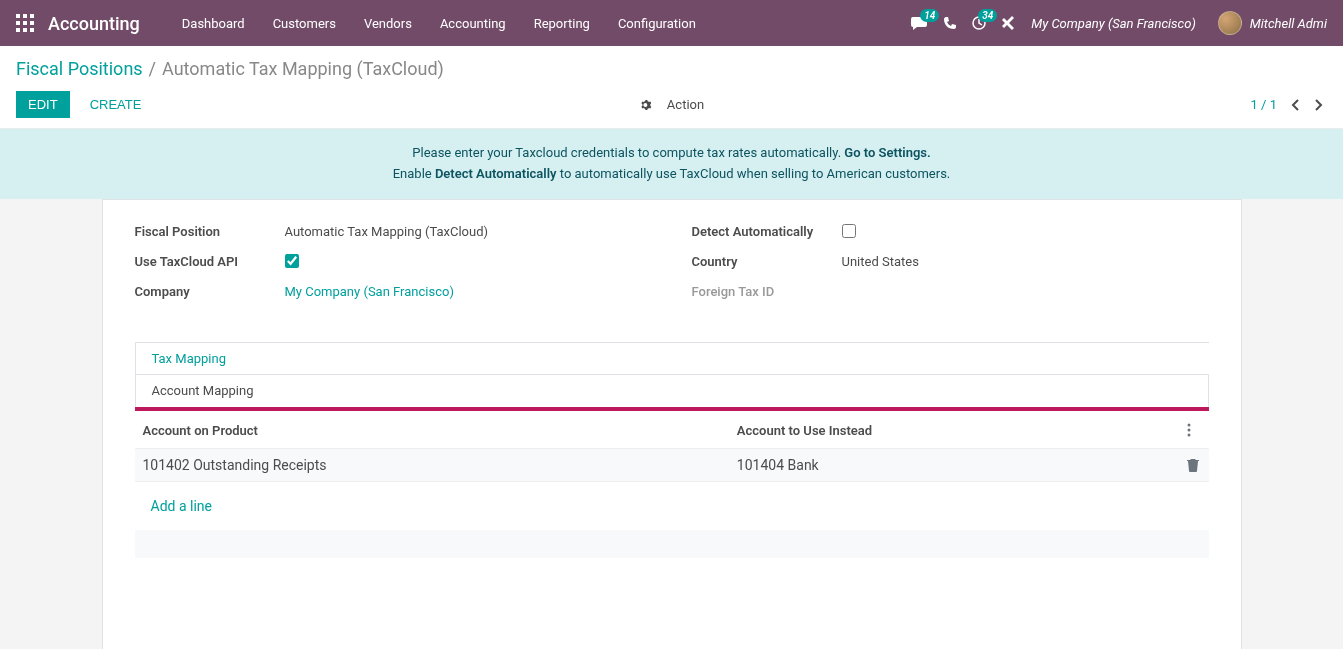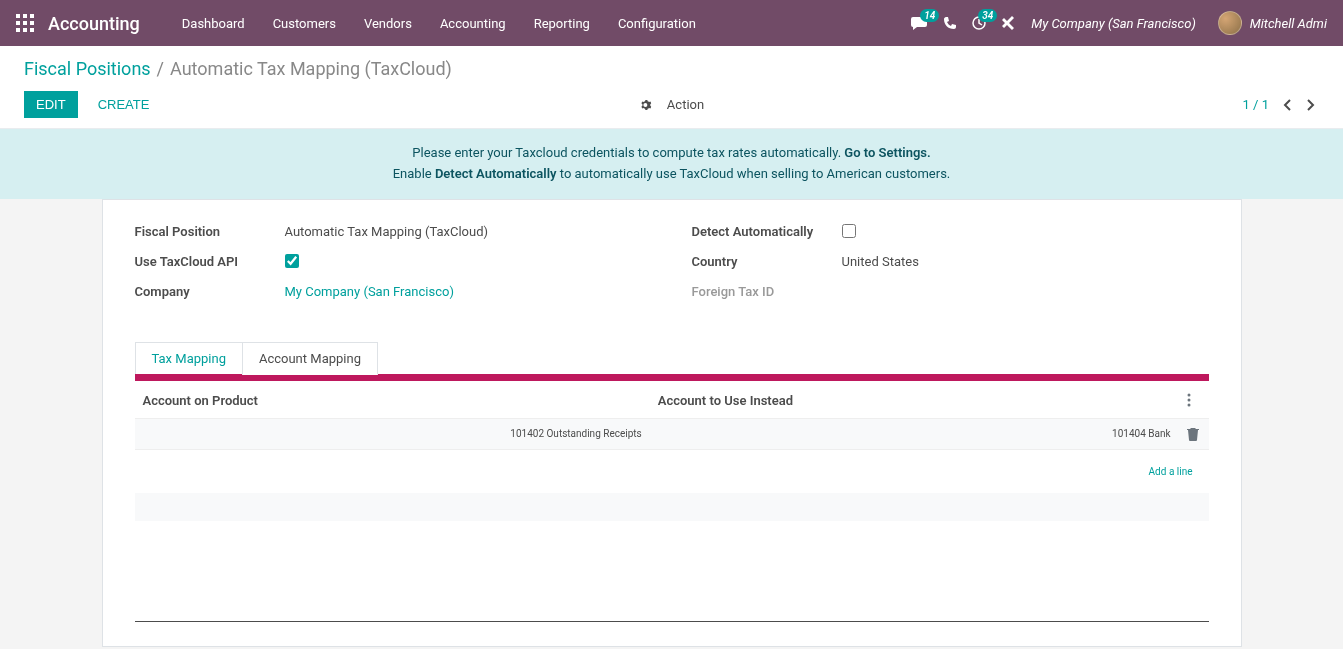--- a/index.html
+++ b/index.html
@@ -15,21 +15,21 @@
 .nav-menu-item { color: #fff; padding: 0 14px; height: 46px; display: flex; align-items: center; cursor: pointer; font-size: 13px; }
 .navbar-right { margin-left: auto; display: flex; align-items: center; gap: 14px; font-style: italic; }
 .icon-btn { position: relative; color: #fff; cursor: pointer; display: flex; align-items: center; }
 .badge { position: absolute; top: -6px; right: -10px; background: #00a09d; color: #fff; font-size: 10px; padding: 1px 4px; border-radius: 8px; font-weight: 600; min-width: 16px; text-align: center; }
 .company-name { color: #fff; font-size: 13px; cursor: pointer; }
 .user { display: flex; align-items: center; gap: 8px; cursor: pointer; margin-left: 8px; }
 .avatar { width: 24px; height: 24px; border-radius: 50%; background: radial-gradient(circle at 30% 30%, #d4a574, #8b6f47); border: 1px solid rgba(255,255,255,0.3); }
 .user-name { color: #fff; font-size: 13px; }
 
 
-.control-panel { background: #fff; padding: 12px 24px 0; border-bottom: 1px solid #e9ecef; }
+.control-panel { background: #fff; padding: 12px 16px 0; border-bottom: 1px solid #e9ecef; }
 .breadcrumb { display: flex; align-items: center; gap: 6px; font-size: 18px; margin-bottom: 12px; }
 .breadcrumb-link { color: #00a09d; cursor: pointer; }
 .breadcrumb-sep { color: #888; }
 .breadcrumb-current { color: #888; }
 .toolbar { display: flex; align-items: center; padding-bottom: 10px; }
 .btn-edit { background: #00a09d; color: #fff; border: none; padding: 6px 12px; font-size: 13px; cursor: pointer; font-weight: 500; }
 .btn-create { background: transparent; color: #00a09d; border: none; padding: 6px 12px; font-size: 13px; cursor: pointer; font-weight: 500; margin-left: 8px; }
 .action-menu { margin-left: auto; margin-right: auto; display: flex; align-items: center; gap: 16px; color: #4c4c4c; cursor: pointer; font-size: 13px; position: absolute; left: 50%; transform: translateX(-50%); }
 .pager { margin-left: auto; display: flex; align-items: center; gap: 10px; color: #00a09d; font-size: 13px; }
 .pager-arrows { display: flex; gap: 4px; }
@@ -45,31 +45,31 @@
 .sheet { background: #fff; border: 1px solid #dee2e6; max-width: 1140px; margin: 0 auto; padding: 24px 32px; }
 .form-grid { display: grid; grid-template-columns: 1fr 1fr; gap: 0 40px; }
 .form-row { display: flex; min-height: 30px; }
 .form-label { width: 150px; font-weight: 600; color: #4c4c4c; font-size: 13px; flex-shrink: 0; }
 .form-label.muted { color: #999; font-weight: 500; }
 .form-value { font-size: 13px; color: #4c4c4c; }
 .form-value.link { color: #00a09d; cursor: pointer; }
 .checkbox { width: 14px; height: 14px; cursor: pointer; accent-color: #00a09d; }
 
 
-.tabs { display: flex; margin-top: 28px; border-bottom: 7px solid #be185d; }
+.tabs { display: flex; margin-top: 28px; border-bottom: 5px solid #be185d; flex-direction: column; }
 .tab { padding: 8px 16px; cursor: pointer; font-size: 13px; color: #00a09d; border: 1px solid transparent; border-bottom: none; background: #fff; }
 .tab:first-child { border: 1px solid #dee2e6; border-bottom: none; border-right: none; }
 .tab.active { color: #4c4c4c; border: 1px solid #dee2e6; border-bottom: 1px solid #fff; margin-bottom: -1px; }
 
 
 .table-wrap { margin-top: 0; }
 .table { width: 100%; border-collapse: collapse; }
 .table th { text-align: left; font-weight: 600; font-size: 13px; padding: 12px 8px 10px; color: #4c4c4c; }
 .table th.actions { width: 30px; text-align: right; }
-.table td { padding: 8px 8px; font-size: 10px; border-bottom: 0; text-align: right; }
+.table td { padding: 8px 8px; font-size: 14px; border-bottom: 0; }
 .table tbody tr.data-row { background: #f8f9fa; }
 .table tbody tr.data-row td { border-bottom: 1px solid #eee; border-top: 1px solid #eee; }
 .add-line { color: #00a09d; cursor: pointer; padding: 8px 8px; display: block; }
 .empty-row td { background: #f8f9fa; height: 28px; }
 .trash-icon, .kebab-icon { cursor: pointer; color: #6c757d; text-align: right; }
 .table-bottom-line { border-top: 1px solid #4c4c4c; margin-top: 100px; }
 
 svg { display: block; }
 </style>
 </head>

